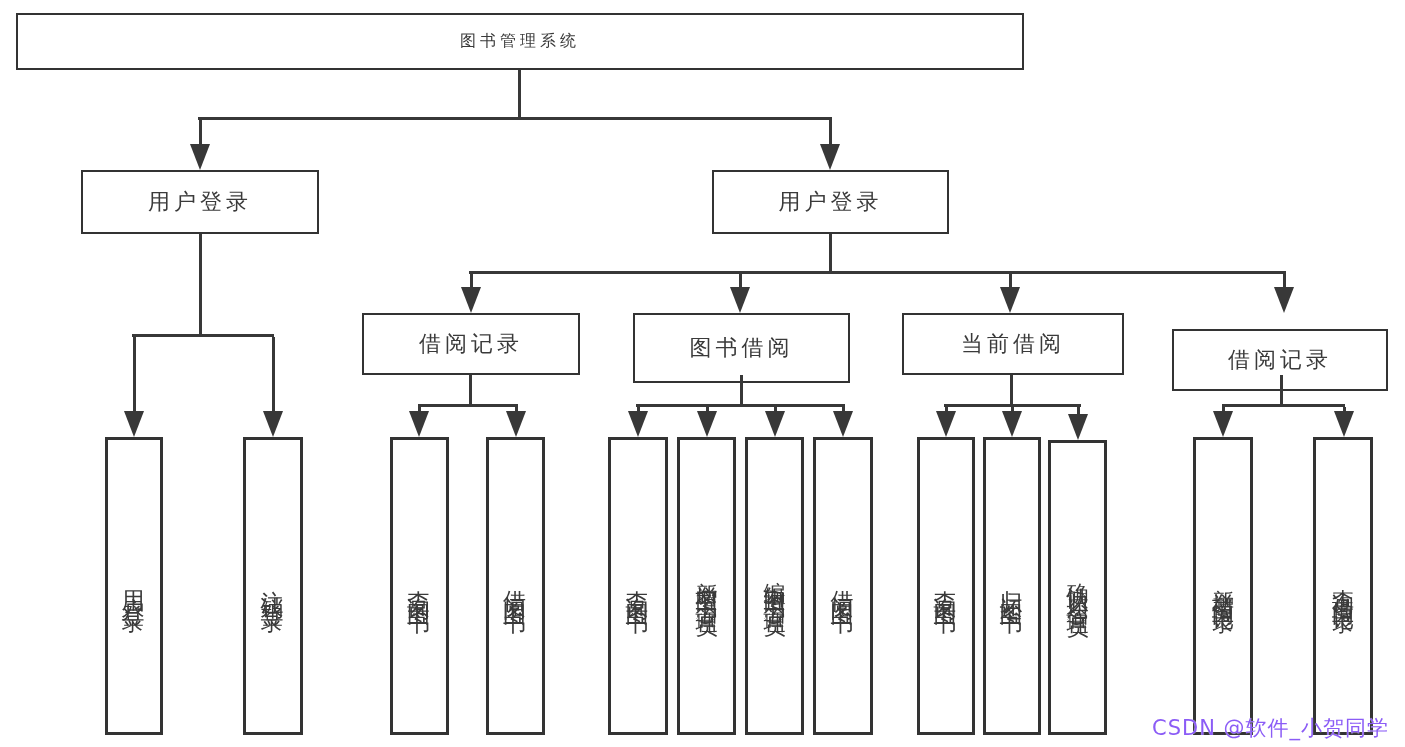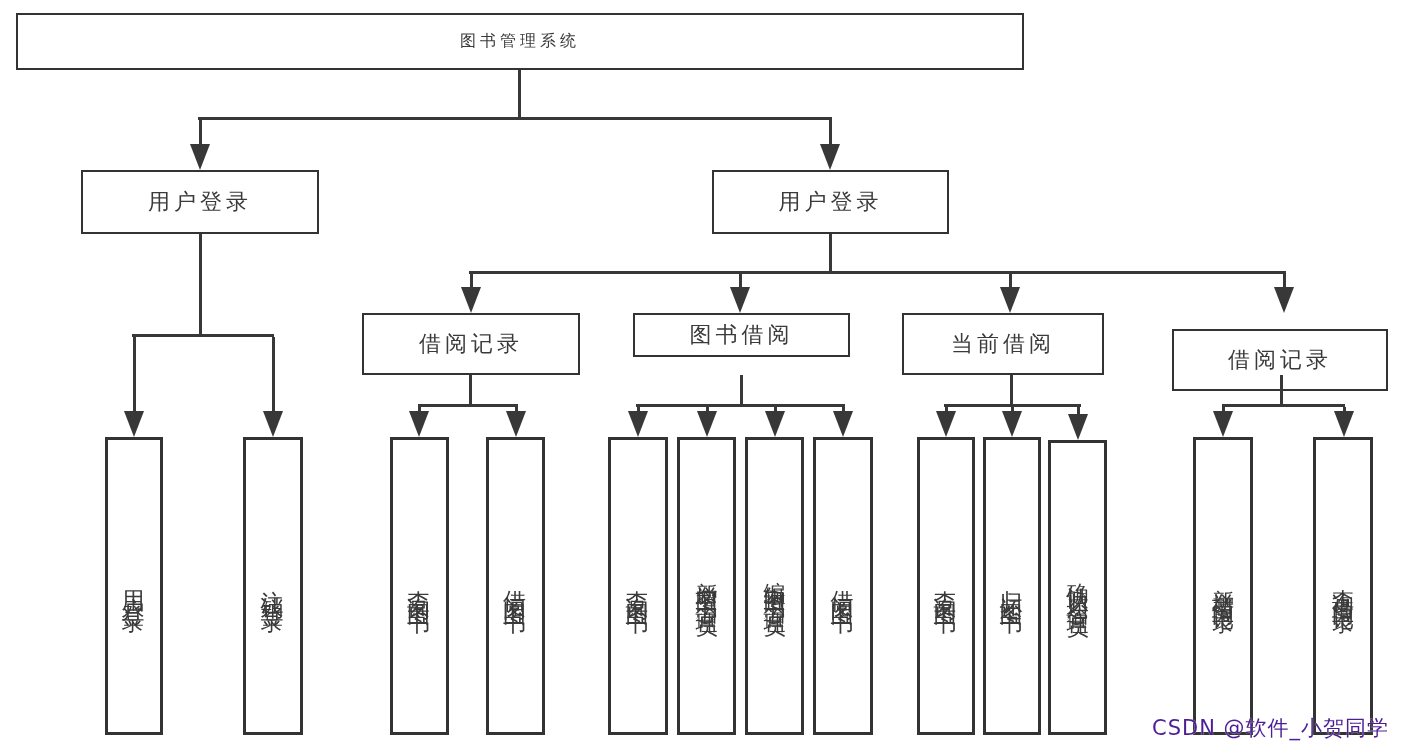--- a/index.html
+++ b/index.html
@@ -51,42 +51,42 @@
     border-right: 10px solid transparent;
     border-top: 26px solid #383838;
     flex: 0 0 auto;
   }
   .watermark {
     position: absolute;
     left: 1152px;
     top: 714px;
     font-size: 21px;
     letter-spacing: 1px;
-    color: #4c1d95;
+    color: #8b5cf6;
     z-index: 10;
     text-shadow: 0 0 1px #ffffff;
     white-space: nowrap;
   }
 </style>
 </head>
 <body>
 
 <div id="canvas">
 
   <div class="box root-box" style="left:16px; top:13px; width:1008px; height:57px;">图书管理系统</div>
 
   <div class="box" style="left:81px; top:170px; width:238px; height:64px;">用户登录</div>
 
   <div class="box" style="left:712px; top:170px; width:237px; height:64px;">用户登录</div>
 
   <div class="box" style="left:362px; top:313px; width:218px; height:62px;">借阅记录</div>
 
-  <div class="box" style="left:633px; top:313px; width:217px; height:44px;">图书借阅</div>
-
-  <div class="box" style="left:902px; top:313px; width:202px; height:62px;">当前借阅</div>
+  <div class="box" style="left:633px; top:313px; width:217px; height:70px;">图书借阅</div>
+
+  <div class="box" style="left:902px; top:313px; width:222px; height:62px;">当前借阅</div>
 
   <div class="box" style="left:1172px; top:329px; width:216px; height:62px;">借阅记录</div>
 
   <div class="box leaf" style="left:105px; top:437px; width:58px; height:298px;">用户登录</div>
 
   <div class="box leaf" style="left:243px; top:437px; width:60px; height:298px;">注销登录</div>
 
   <div class="box leaf" style="left:390px; top:437px; width:59px; height:298px;">查询图书</div>
 
   <div class="box leaf" style="left:486px; top:437px; width:59px; height:298px;">借阅图书</div>

